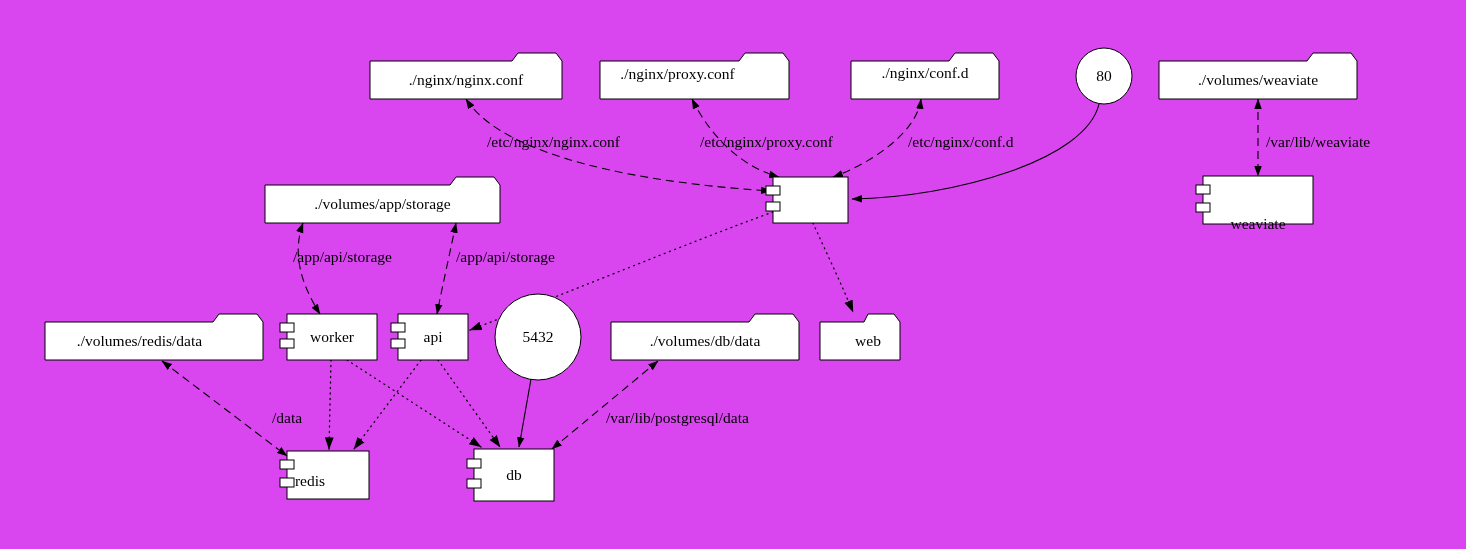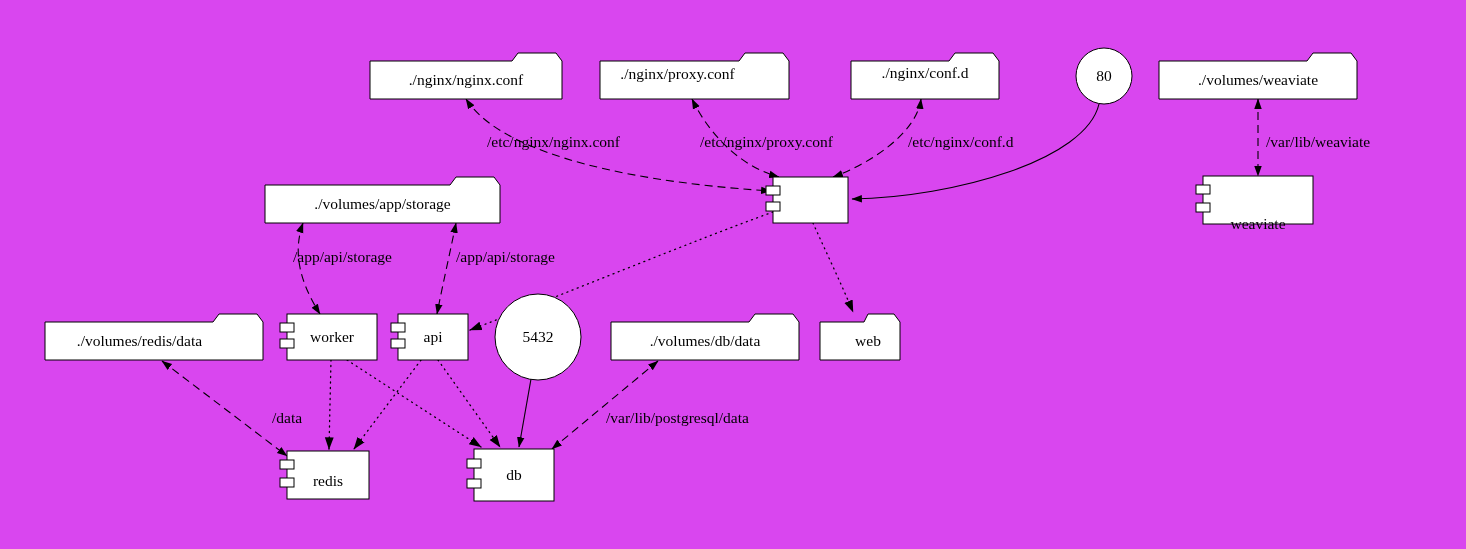--- a/index.html
+++ b/index.html
@@ -119,21 +119,21 @@
   <div class="lbl node-lbl" style="left:1076px; top:48px; width:56px; height:56px;">80</div>
   <div class="lbl node-lbl" style="left:1159px; top:61px; width:198px; height:38px;">./volumes/weaviate</div>
   <div class="lbl node-lbl" style="left:265px; top:185px; width:235px; height:38px;">./volumes/app/storage</div>
   <div class="lbl node-lbl" style="left:1203px; top:176px; width:110px; height:48px;margin-top:24px;">weaviate</div>
   <div class="lbl node-lbl" style="left:45px; top:322px; width:189px; height:38px;">./volumes/redis/data</div>
   <div class="lbl node-lbl" style="left:287px; top:314px; width:90px; height:46px;">worker</div>
   <div class="lbl node-lbl" style="left:398px; top:314px; width:70px; height:46px;">api</div>
   <div class="lbl node-lbl" style="left:495px; top:294px; width:86px; height:86px;">5432</div>
   <div class="lbl node-lbl" style="left:611px; top:322px; width:188px; height:38px;">./volumes/db/data</div>
   <div class="lbl node-lbl" style="left:820px; top:322px; width:80px; height:38px;margin-left:8px;">web</div>
-  <div class="lbl node-lbl" style="left:287px; top:451px; width:82px; height:60px;text-align:center;">redis</div>
+  <div class="lbl node-lbl" style="left:269px; top:451px; width:82px; height:60px;text-align:center;">redis</div>
   <div class="lbl node-lbl" style="left:474px; top:449px; width:80px; height:52px;">db</div>
 
   <span class="lbl" style="left:487px; top:133px;">/etc/nginx/nginx.conf</span>
   <span class="lbl" style="left:700px; top:133px;">/etc/nginx/proxy.conf</span>
   <span class="lbl" style="left:908px; top:133px;">/etc/nginx/conf.d</span>
   <span class="lbl" style="left:1266px; top:133px;">/var/lib/weaviate</span>
   <span class="lbl" style="left:293px; top:248px;">/app/api/storage</span>
   <span class="lbl" style="left:456px; top:248px;">/app/api/storage</span>
   <span class="lbl" style="left:272px; top:409px;">/data</span>
   <span class="lbl" style="left:606px; top:409px;">/var/lib/postgresql/data</span>

